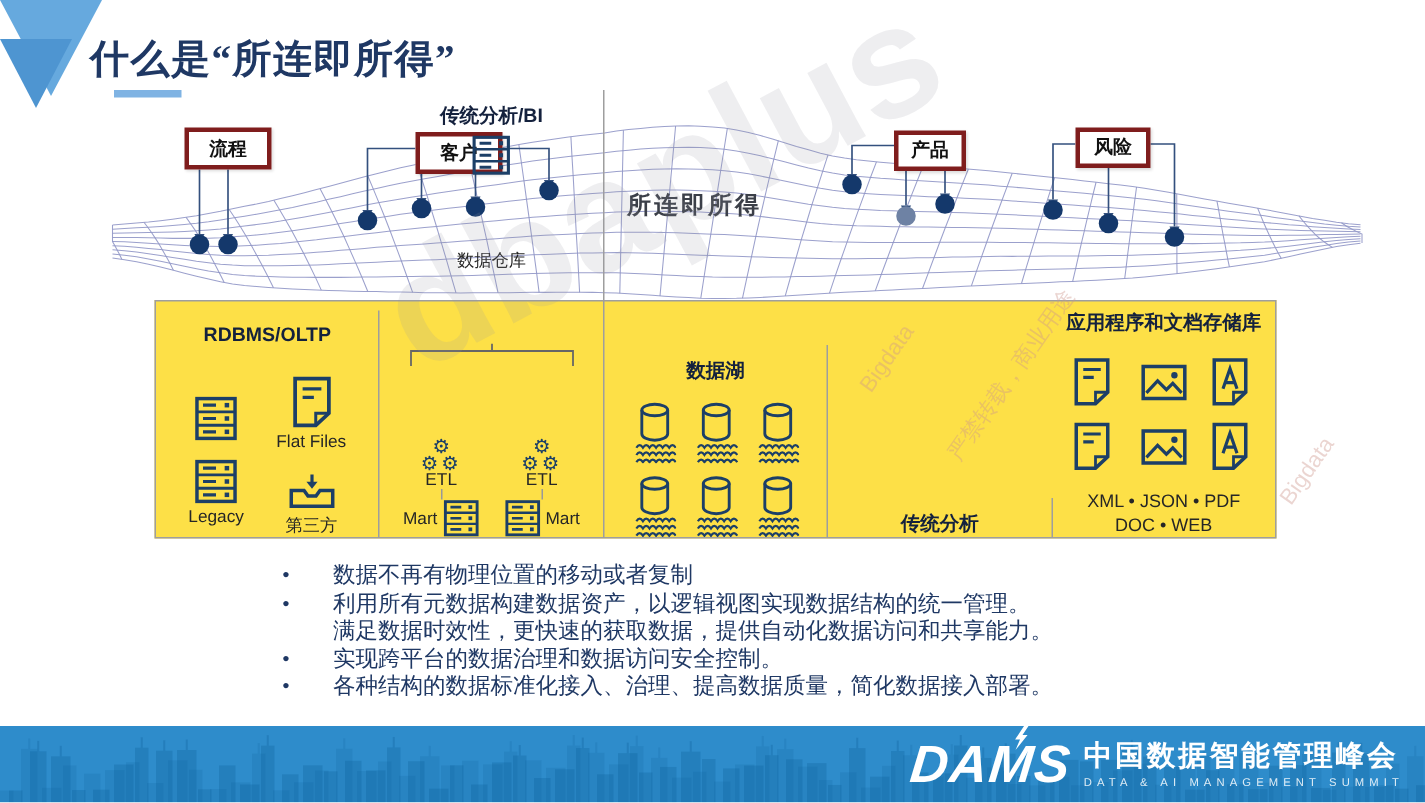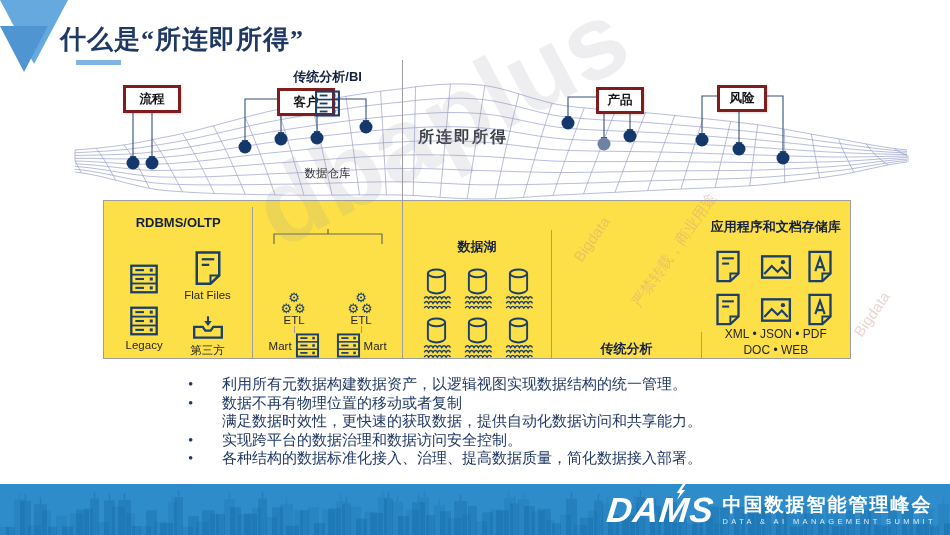--- a/index.html
+++ b/index.html
@@ -52,21 +52,21 @@
   
   .lake-grid{display:grid;grid-template-columns:repeat(3,1fr);column-gap:12px;row-gap:8px;margin-top:12px;}
   .lake-item{display:flex;flex-direction:column;align-items:center;}
   
   .p4-body{position:relative;width:100%;flex:1;}
   .p4-cloud{position:absolute;left:50%;top:6px;transform:translateX(-50%);}
   .p4-lines{position:absolute;left:0;top:0;width:100%;height:100%;}
   .p4-laptop{position:absolute;}
   
   .doc-grid{display:grid;grid-template-columns:repeat(3,1fr);column-gap:14px;row-gap:10px;margin-top:14px;}
-  .formats{margin-top:0;font-size:12px;color:#262626;text-align:center;line-height:16px;}
+  .formats{margin-top:12px;font-size:12px;color:#262626;text-align:center;line-height:16px;}
 
   
   .bullets{position:absolute;left:182px;top:375px;width:600px;z-index:2;
     font-family:"Liberation Serif",serif;font-size:15px;color:#1F3864;line-height:18.5px;}
   .bullet-row{position:relative;padding-left:40px;}
   .bullet-row .marker{position:absolute;left:6px;top:0;}
   .bullet-row .marker::before{content:"\2022";}
   .cont{padding-left:40px;}
 
   
@@ -423,25 +423,25 @@
       <div class="formats">
         <div>XML • JSON • PDF</div>
         <div>DOC • WEB</div>
       </div>
     </div>
   </div>
 
   <div class="bullets">
     <div class="bullet-row">
       <span class="marker"></span>
-      <span>利用所有元数据构建数据资产，以逻辑视图实现数据结构的统一管理。</span>
+      <span>数据不再有物理位置的移动或者复制</span>
     </div>
     <div class="bullet-row">
       <span class="marker"></span>
-      <span>数据不再有物理位置的移动或者复制</span>
+      <span>利用所有元数据构建数据资产，以逻辑视图实现数据结构的统一管理。</span>
     </div>
     <div class="cont">满足数据时效性，更快速的获取数据，提供自动化数据访问和共享能力。</div>
     <div class="bullet-row">
       <span class="marker"></span>
       <span>实现跨平台的数据治理和数据访问安全控制。</span>
     </div>
     <div class="bullet-row">
       <span class="marker"></span>
       <span>各种结构的数据标准化接入、治理、提高数据质量，简化数据接入部署。</span>
     </div>

